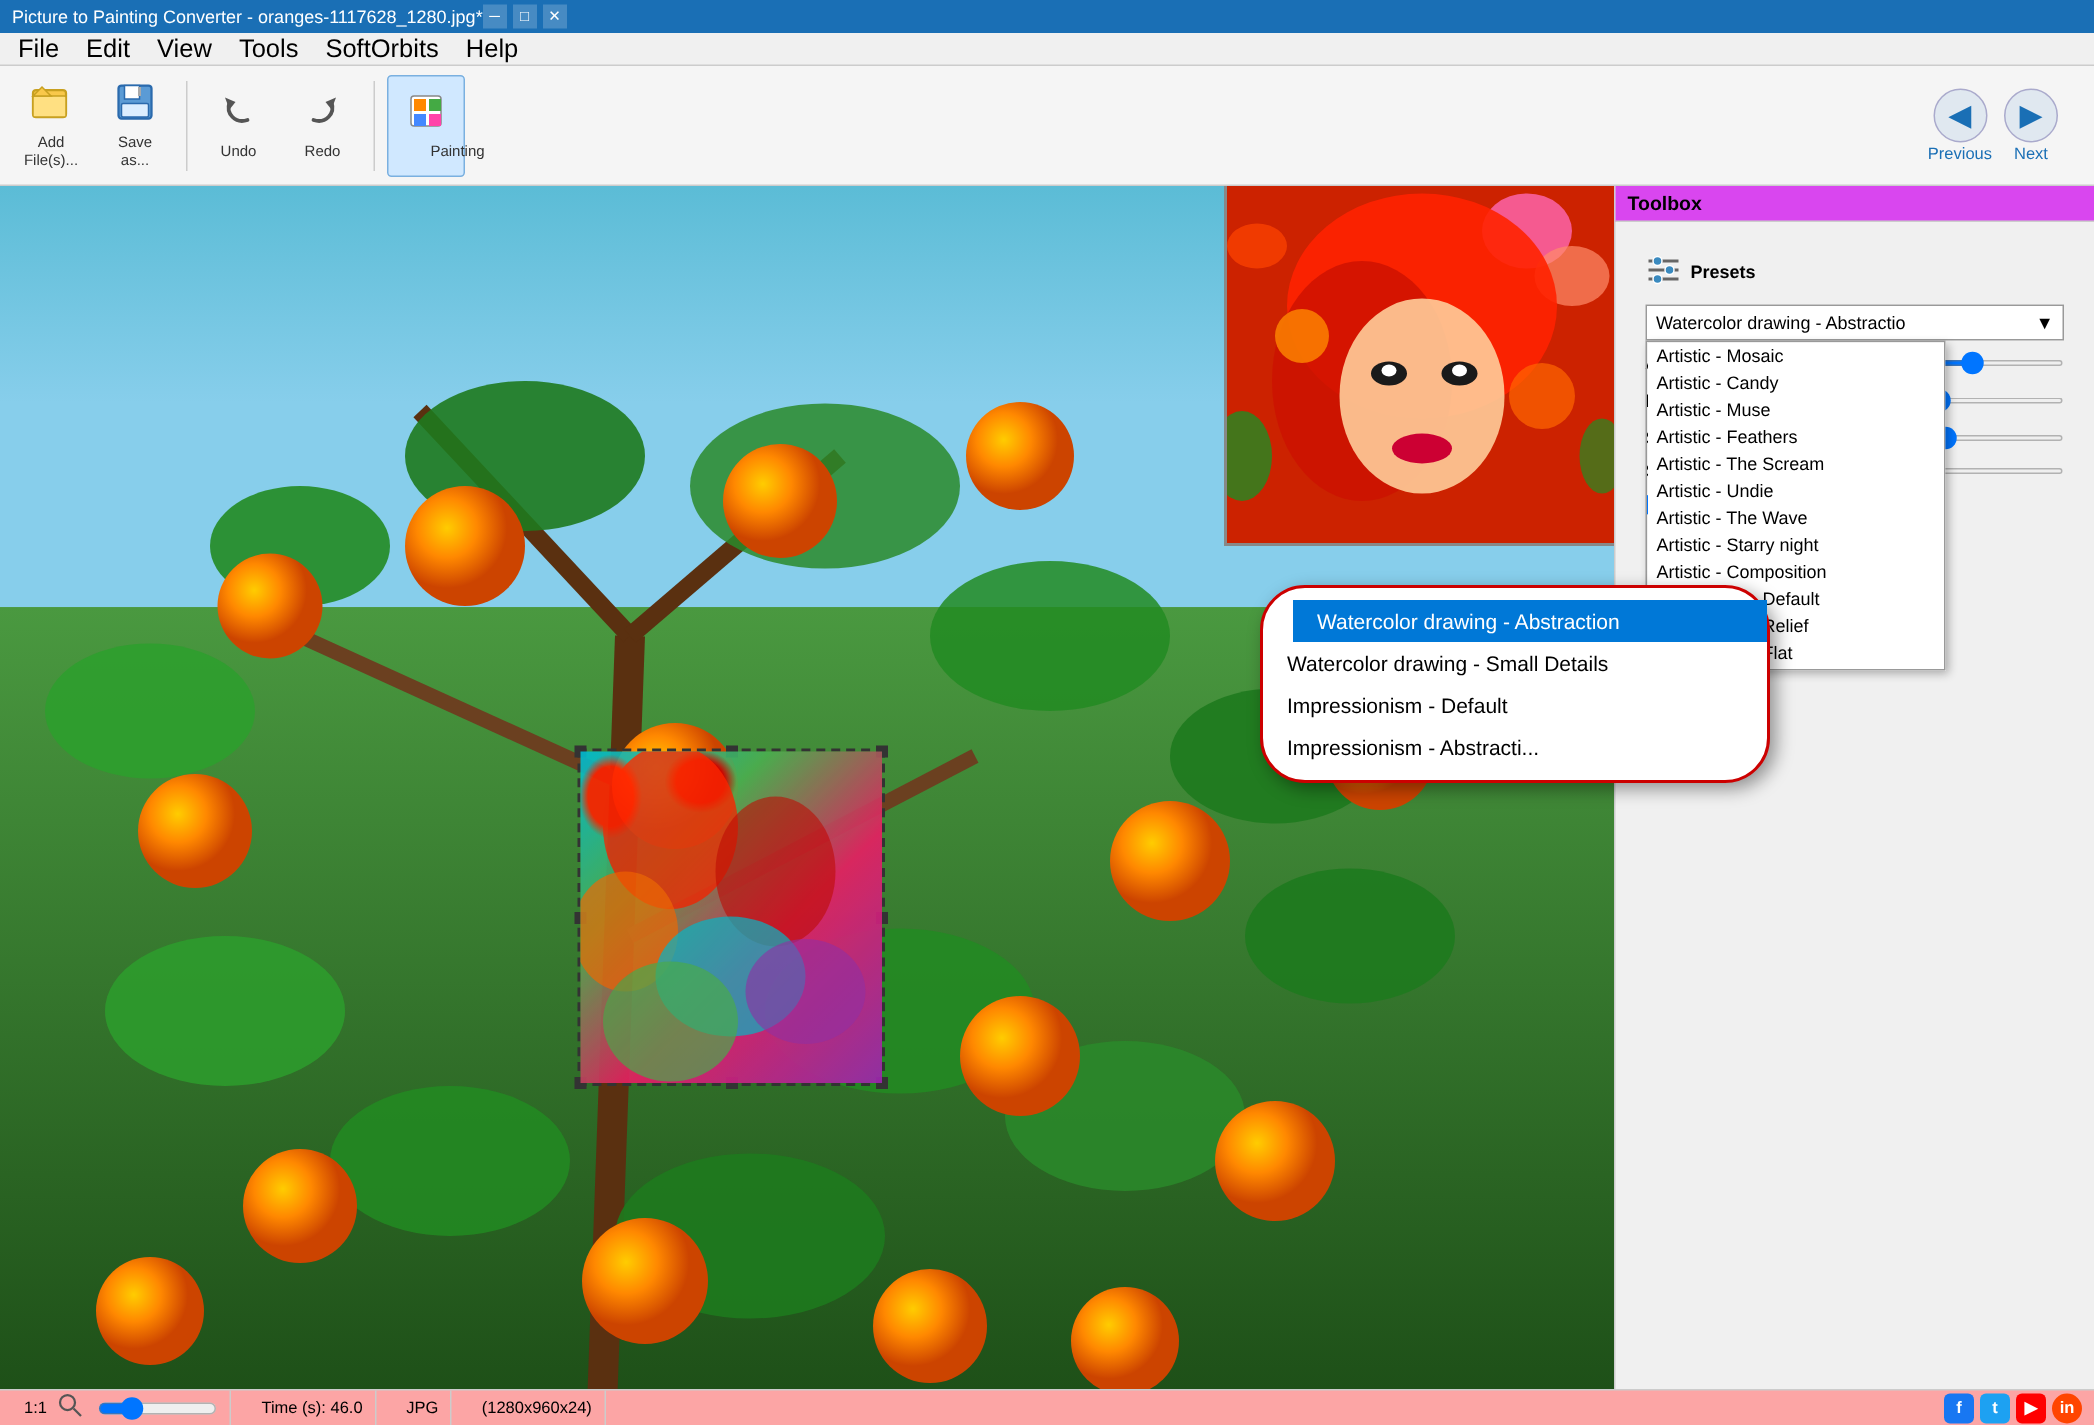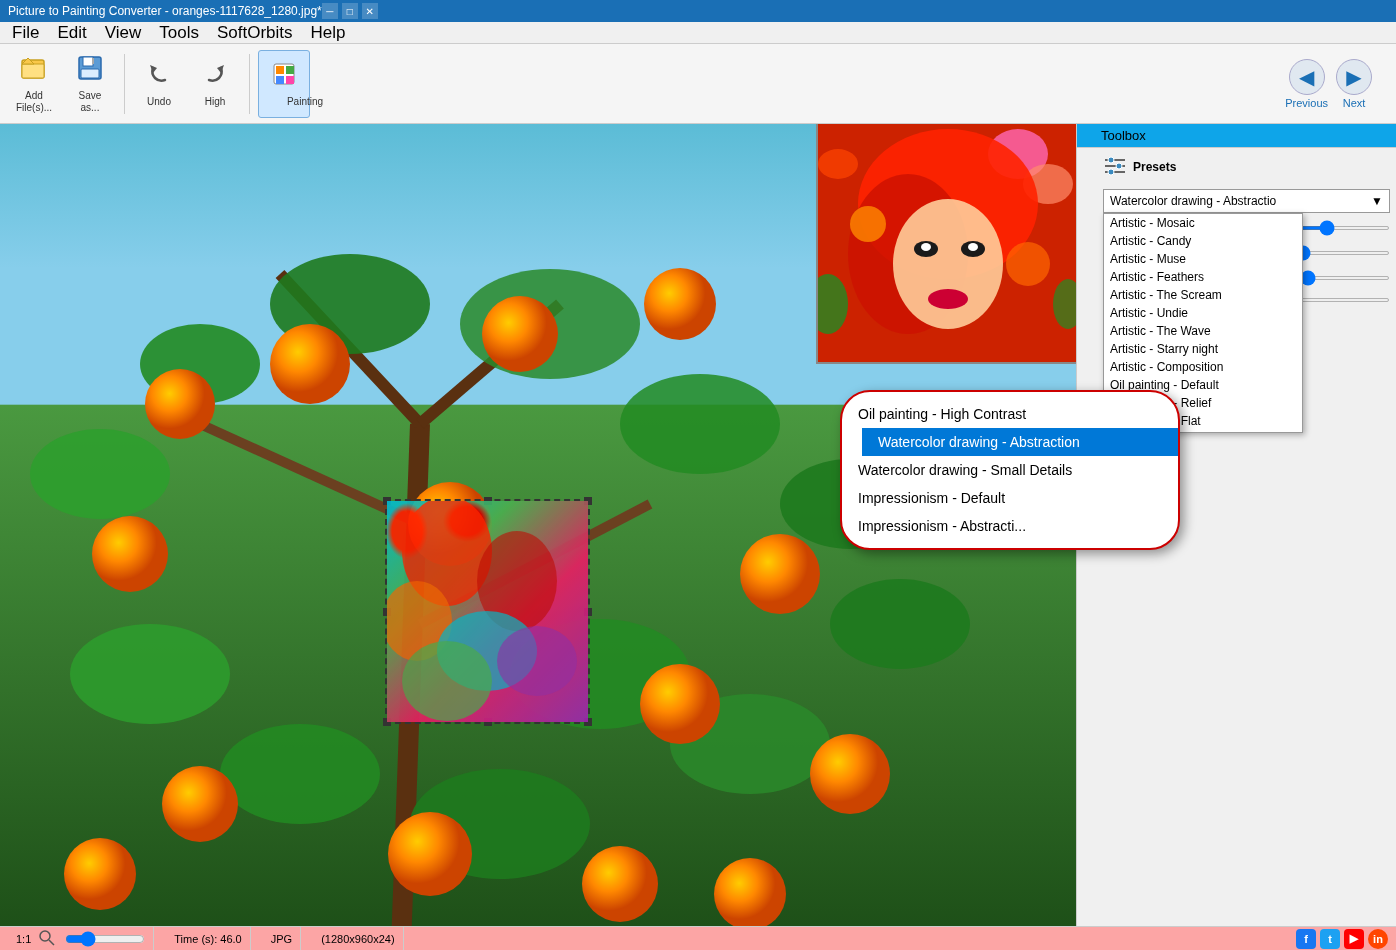--- a/index.html
+++ b/index.html
@@ -132,33 +132,32 @@
     #toolbox {
       width: 320px;
       background: #f0f0f0;
       border-left: 1px solid #ccc;
       display: flex;
       flex-direction: column;
       overflow: visible;
       position: relative;
     }
     #toolbox-title {
-      background: #0ea5e9;
-      padding: 4px 24px;
-      font-weight: normal;
+      background: #d946ef;
+      padding: 4px 8px;
+      font-weight: bold;
       border-bottom: 1px solid #ccc;
       font-size: 13px;
     }
     #toolbox-content {
-      padding: 6px;
+      padding: 20px;
       display: flex;
       flex-direction: column;
       gap: 8px;
       overflow: visible;
-      margin-left: 20px;
     }
 
     
     .section-label {
       font-weight: bold;
       font-size: 12px;
       margin-bottom: 2px;
     }
 
     
@@ -386,21 +385,21 @@
     <span style="font-size:10px;">Undo</span>
   </div>
 
   <div class="toolbar-btn">
     <div class="icon">
       <svg width="28" height="28" viewBox="0 0 28 28">
         <path d="M20 8 Q22 14 18 18 Q14 22 8 20" fill="none" stroke="#555" stroke-width="2.5" stroke-linecap="round"></path>
         <polygon points="23,5 16,8 20,13" fill="#555"></polygon>
       </svg>
     </div>
-    <span style="font-size:10px;">High</span>
+    <span style="font-size:10px;">Redo</span>
   </div>
 
   <div class="toolbar-sep"></div>
 
   <div class="toolbar-btn toolbar-btn-active" style="border:1px solid #7ab0e0; background:#d0e8ff;">
     <div class="icon">
       <svg width="28" height="28" viewBox="0 0 28 28">
         <rect x="4" y="4" width="20" height="20" rx="2" fill="#fff" stroke="#888" stroke-width="1"></rect>
         <rect x="6" y="6" width="8" height="8" fill="#ff8800"></rect>
         <rect x="16" y="6" width="8" height="8" fill="#44aa44"></rect>
@@ -618,21 +617,20 @@
       <div class="checkbox-row">
         <input type="checkbox" checked="" style="">
         <span>Sha</span>
       </div>
 
     </div>
   </div>
 </div>
 
 <div id="big-dropdown">
-  <div class="big-dropdown-item">Oil painting - High Contrast</div>
   <div class="big-dropdown-item selected">Watercolor drawing - Abstraction</div>
   <div class="big-dropdown-item">Watercolor drawing - Small Details</div>
   <div class="big-dropdown-item">Impressionism - Default</div>
   <div class="big-dropdown-item">Impressionism - Abstracti...</div>
 </div>
 
 <div id="status-bar">
   <div class="status-seg">
     <div id="zoom-control">
       <span>1:1</span>

